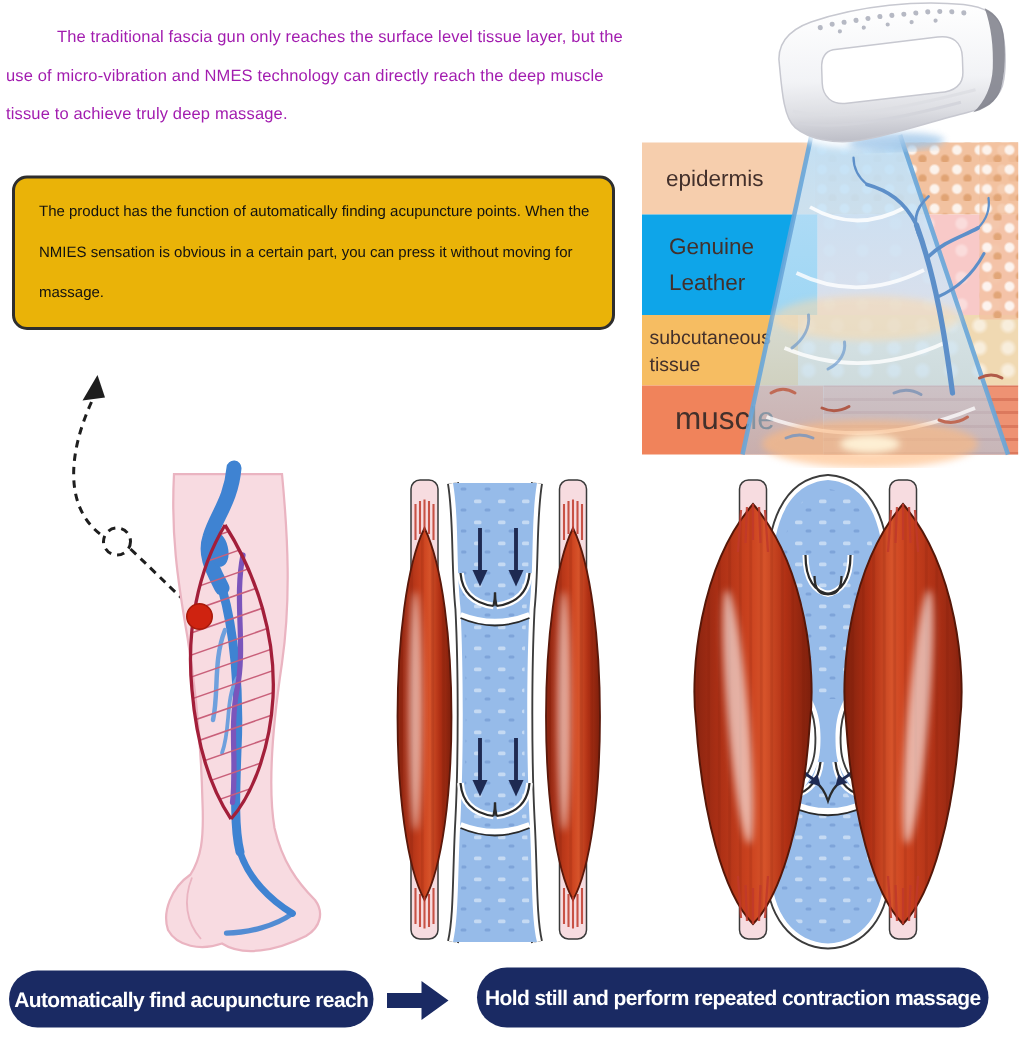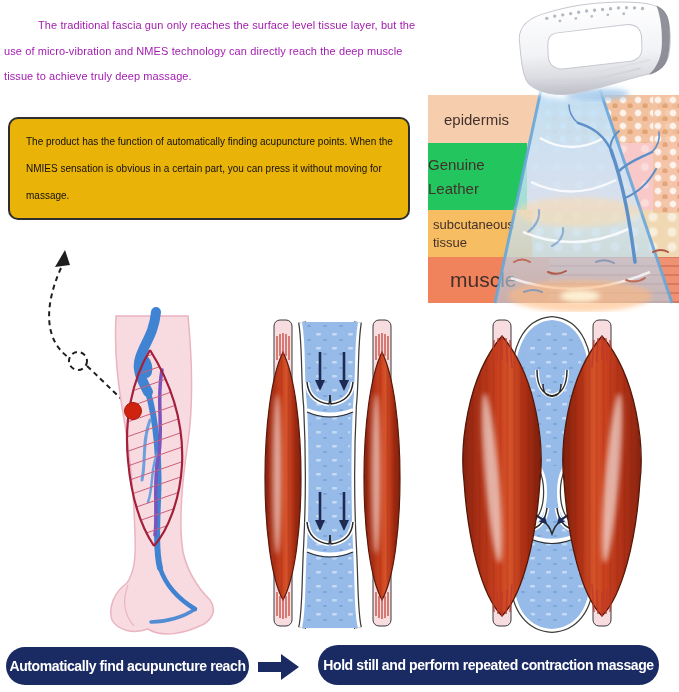--- a/index.html
+++ b/index.html
@@ -14,21 +14,21 @@
 
   
   .skin-diagram{position:absolute;left:428px;top:0;width:251px;height:312px;}
   .skin-rows{position:absolute;left:0;top:95px;width:251px;}
   .skin-row{display:flex;}
   .band{width:99px;flex:0 0 99px;display:flex;flex-direction:column;justify-content:center;
         color:#43302b;}
   .row-epidermis{height:48px;}
   .row-epidermis .band{background:#f6cead;font-size:15px;padding-left:16px;}
   .row-leather{height:67px;}
-  .row-leather .band{background:#22c55e;font-size:15px;line-height:24px;}
+  .row-leather .band{background:#0ea5e9;font-size:15px;padding-left:18px;line-height:24px;}
   .row-subcut{height:47px;}
   .row-subcut .band{background:#f6bd62;font-size:13px;padding-left:5px;line-height:18px;}
   .row-muscle{height:46px;}
   .row-muscle .band{background:#f0835b;font-size:21px;padding-left:22px;}
   .tex{flex:1;}
   .tex-epidermis{background-color:#f2c2a0;
     background-image:radial-gradient(circle at 5px 5px, rgba(255,255,255,.8) 2.5px, rgba(255,255,255,0) 4px),
                      radial-gradient(circle at 12px 11px, rgba(221,158,108,.85) 2px, rgba(221,158,108,0) 3.5px);
     background-size:15px 13px;}
   .tex-leather{background-color:#f8c9c8;

